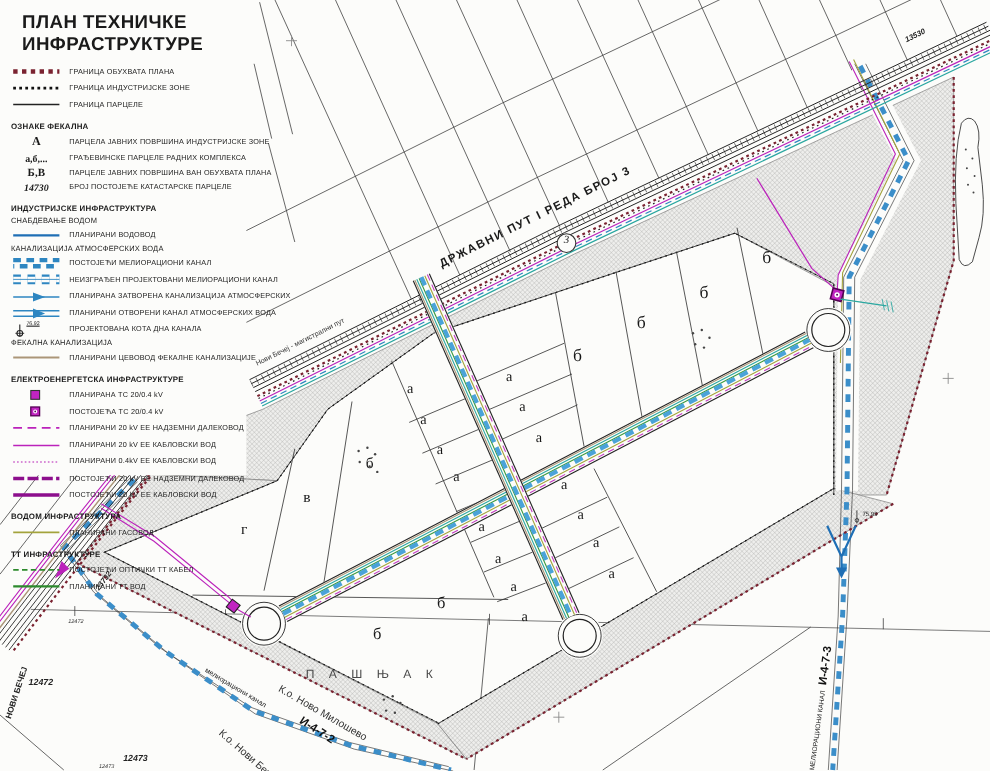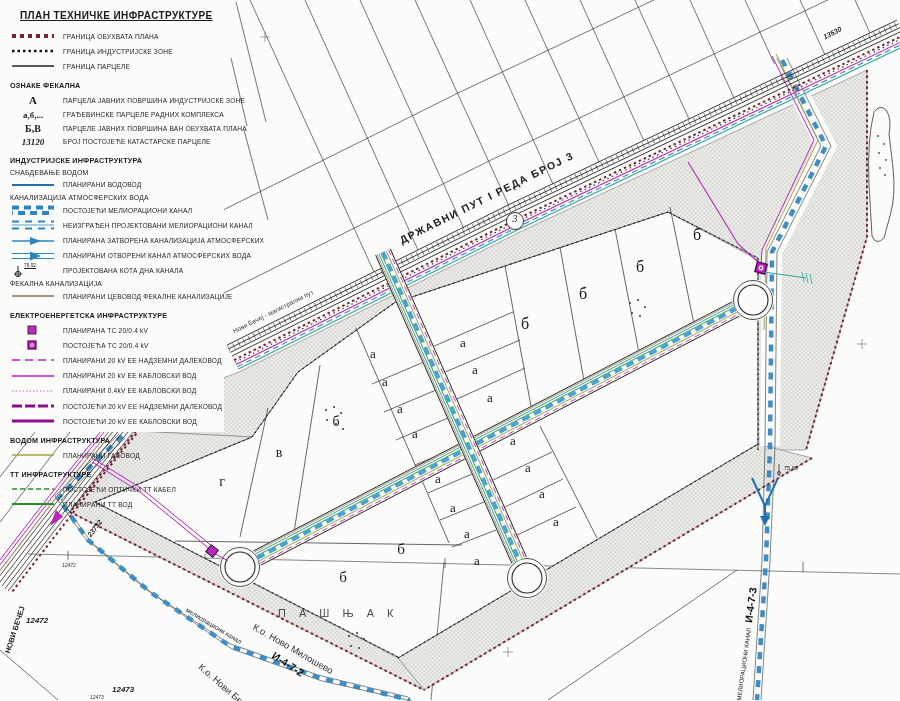--- a/index.html
+++ b/index.html
@@ -11,21 +11,21 @@
   .p-label{position:absolute;transform:translate(-50%,-50%);font-family:"Liberation Serif",serif;
            color:#151515;line-height:1;}
   .ann{position:absolute;white-space:nowrap;transform-origin:0 0;line-height:1;
        font-family:"Liberation Sans",sans-serif;}
   .badge{position:absolute;left:506px;top:212px;width:16px;height:16px;border:1.2px solid #333;
          border-radius:50%;background:#fcfcfa;text-align:center;line-height:16px;
          font:italic 10px "Liberation Serif",serif;color:#222;}
   
   .legend{position:absolute;left:0;top:0;width:224px;height:432px;background:#fcfcfa;
           padding:8px 0 0 10px;box-sizing:border-box;color:#1a1a1a;}
-  .legend .title{font-size:10px;font-weight:bold;letter-spacing:.4px;margin:2px 0 9px 10px;text-decoration:underline;}
+  .legend .title{font-size:17px;font-weight:bold;letter-spacing:.4px;margin:2px 0 9px 10px;}
   .lrow{display:flex;align-items:center;margin:0 0 3.2px 0;min-height:9px;}
   .lrow .sw{flex:0 0 46px;margin-right:7px;position:relative;height:12px;}
   .lrow .sw svg{position:absolute;left:0;top:0;}
   .lrow .lab{font-size:6.6px;letter-spacing:.2px;white-space:nowrap;}
   .lhead{font-size:7.2px;font-weight:bold;margin:9px 0 4px 0;letter-spacing:.2px;}
   .lsub{font-size:6.8px;margin:3px 0 3px 0;letter-spacing:.2px;}
   .sym{flex:0 0 46px;margin-right:7px;text-align:center;font-family:"Liberation Serif",serif;font-weight:bold;}
   .sym.A{font-weight:bold;font-size:11px;}
   .sym.ab{font-size:9px;}
   .sym.BV{font-weight:bold;font-size:10px;}
@@ -342,21 +342,21 @@
       </div>
   <div class="lrow">
     <span class="sym ab">а,б,...</span>
     <span class="lab">ГРАЂЕВИНСКЕ ПАРЦЕЛЕ РАДНИХ КОМПЛЕКСА</span>
       </div>
   <div class="lrow">
     <span class="sym BV">Б,В</span>
     <span class="lab">ПАРЦЕЛЕ ЈАВНИХ ПОВРШИНА ВАН ОБУХВАТА ПЛАНА</span>
       </div>
   <div class="lrow">
-    <span class="sym num">13120</span>
+    <span class="sym num">14730</span>
     <span class="lab">БРОЈ ПОСТОЈЕЋЕ КАТАСТАРСКЕ ПАРЦЕЛЕ</span>
       </div>
 
   <div class="lhead">ИНДУСТРИЈСКЕ ИНФРАСТРУКТУРА</div>
   <div class="lsub">СНАБДЕВАЊЕ ВОДОМ</div>
   <div class="lrow">
     <span class="sw">
       <svg width="46" height="12">
             <line x1="2" y1="6" x2="44" y2="6" stroke="#1f6fb5" stroke-width="2"></line>
           </svg>

